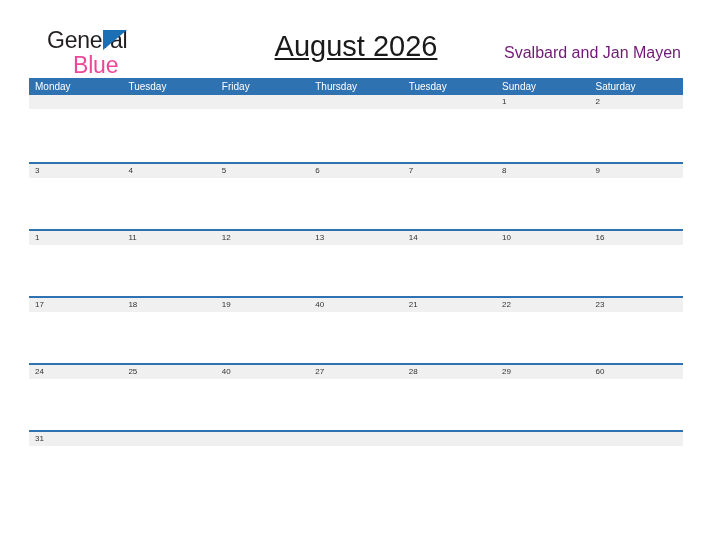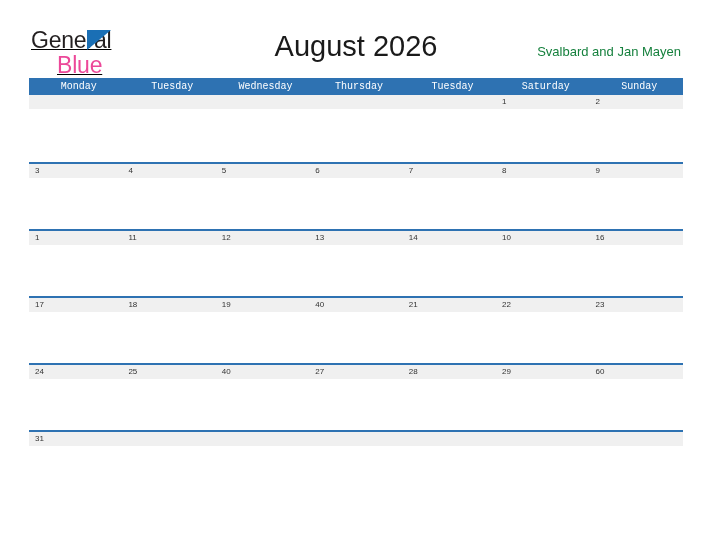--- a/index.html
+++ b/index.html
@@ -18,26 +18,25 @@
 
   
   .page-header {
     position: relative;
     height: 76px;
     width: 712px;
   }
 
   .brand {
     position: absolute;
-    left: 31px;
+    left: 47px;
     top: 29px;
     width: 200px;
     height: 44px;
     line-height: 1;
-    text-decoration: underline;
   }
   .brand-row1 {
     position: relative;
     height: 24px;
     white-space: nowrap;
   }
   .brand-general {
     font-size: 23px;
     color: #231f20;
     letter-spacing: -0.2px;
@@ -68,28 +67,29 @@
     position: absolute;
     left: 0;
     right: 0;
     top: 30px;
     text-align: center;
     font-size: 29px;
     color: #1a1a1a;
     font-weight: normal;
     font-family: "Liberation Sans", sans-serif;
     letter-spacing: 0px;
+    text-decoration: underline;
   }
 
   .region-label {
     position: absolute;
     right: 31px;
     top: 44px;
-    font-size: 13px;
-    color: #15803d;
+    font-size: 16px;
+    color: #701a75;
     font-family: "Liberation Sans", sans-serif;
     white-space: nowrap;
   }
 
   
   .calendar {
     position: absolute;
     left: 29px;
     top: 78px;
     width: 654px;
@@ -101,24 +101,23 @@
     height: 17px;
     background: #2e72b2;
   }
   .weekday-cell {
     flex: 1 1 0;
     color: #ffffff;
     font-size: 10px;
     line-height: 17px;
     padding-left: 6px;
     box-sizing: border-box;
-    font-family: Liberation Mono, monospace;
+    font-family: Liberation Sans, sans-serif;
     white-space: nowrap;
     overflow: hidden;
-    text-align: center;
   }
 
   .week-row {
     width: 100%;
     height: 67px;
     position: relative;
     box-sizing: border-box;
     border-top: 2px solid #2e72b2;
   }
   .week-row.first {
@@ -169,25 +168,25 @@
 
   <div class="region-label">Svalbard and Jan Mayen</div>
 
 </div>
 
 <div class="calendar">
 
   <div class="weekday-header">
     <div class="weekday-cell">Monday</div>
     <div class="weekday-cell">Tuesday</div>
-    <div class="weekday-cell">Wednesday</div>
+    <div class="weekday-cell">Friday</div>
     <div class="weekday-cell">Thursday</div>
     <div class="weekday-cell">Tuesday</div>
+    <div class="weekday-cell">Sunday</div>
     <div class="weekday-cell">Saturday</div>
-    <div class="weekday-cell">Sunday</div>
   </div>
 
   <div class="week-row first">
     <div class="date-band">
       <div class="day-cell empty"></div>
       <div class="day-cell empty"></div>
       <div class="day-cell empty"></div>
       <div class="day-cell empty"></div>
       <div class="day-cell empty"></div>
       <div class="day-cell">1</div>

